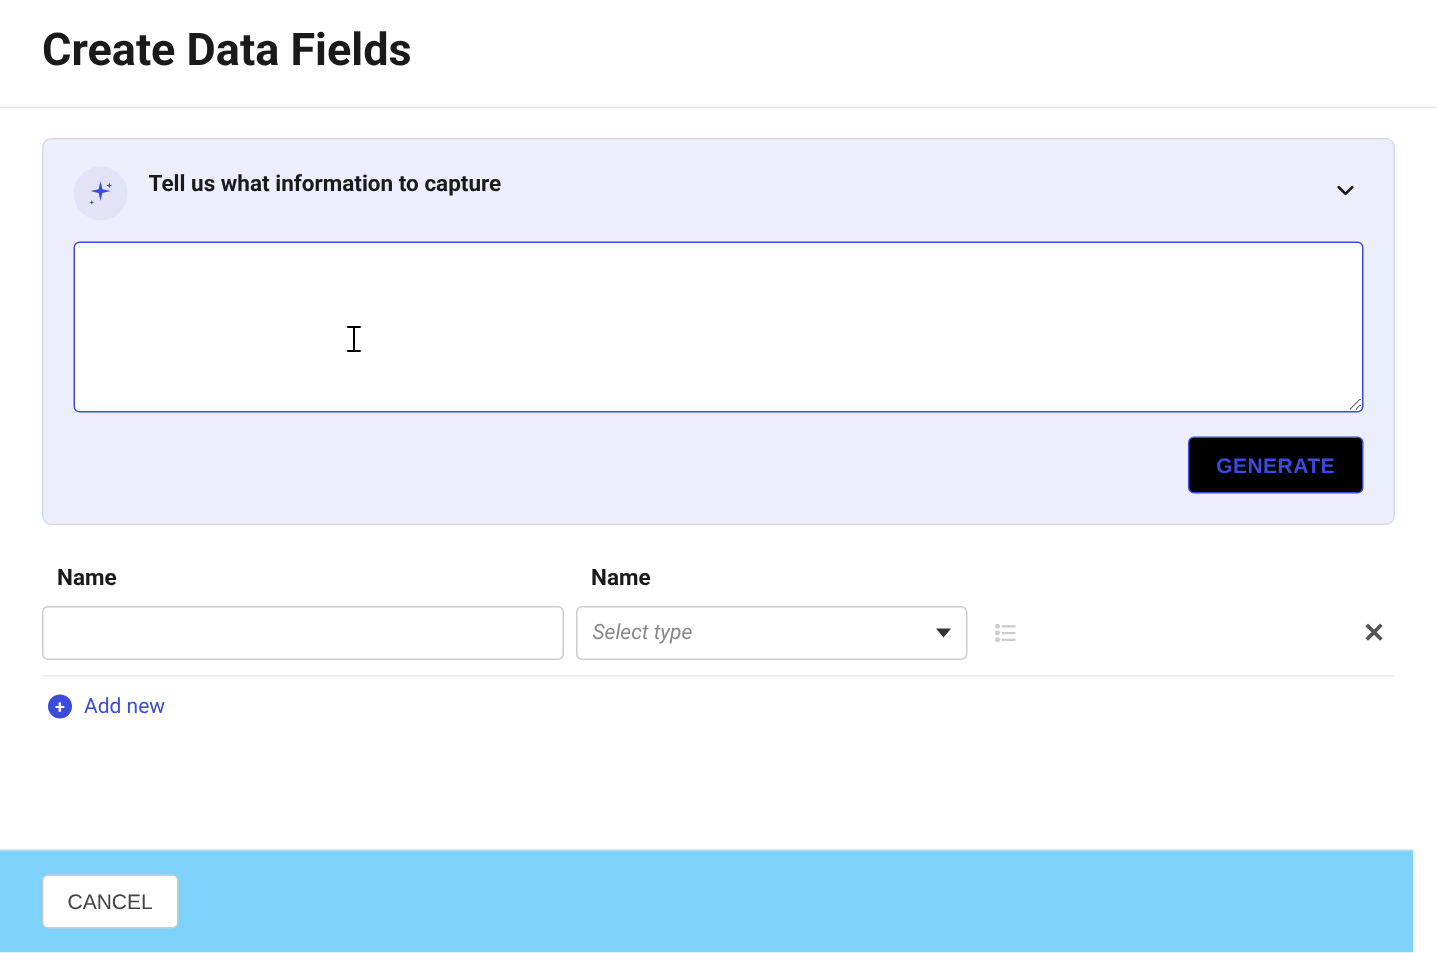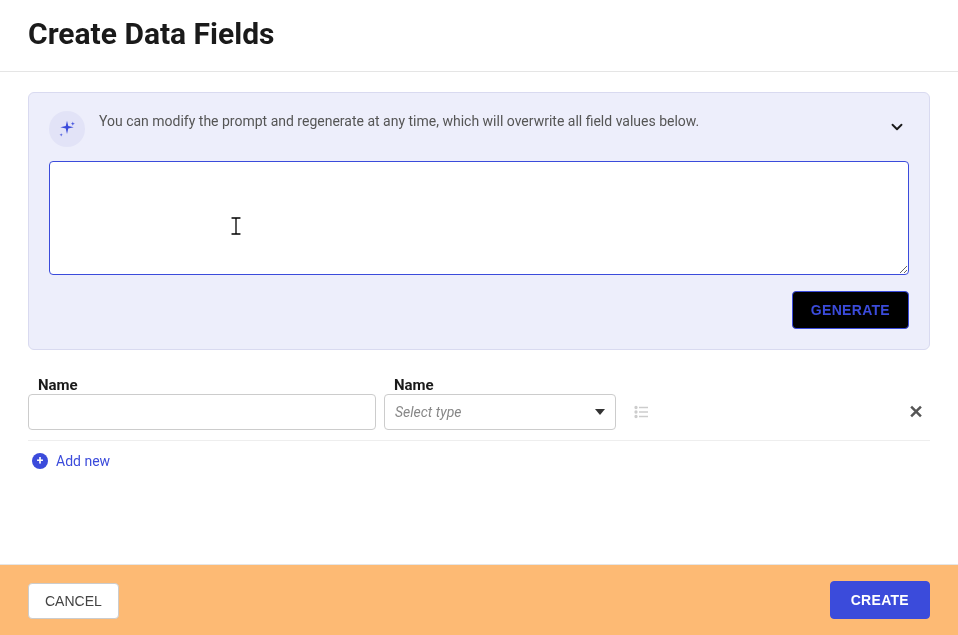--- a/index.html
+++ b/index.html
@@ -112,20 +112,21 @@
       padding: 10px 18px;
       border-radius: 4px;
       cursor: pointer;
       letter-spacing: 0.3px;
     }
     .fields-section {
       margin-top: 26px;
     }
     .fields-header {
       display: flex;
+      margin-bottom: 10px;
     }
     .col-name-header {
       width: 356px;
       font-size: 15px;
       font-weight: 700;
       color: #1a1a1a;
       padding-left: 10px;
     }
     .col-type-header {
       font-size: 15px;
@@ -143,21 +144,21 @@
     .name-input {
       width: 348px;
       height: 36px;
       border: 1px solid #ccc;
       border-radius: 4px;
       padding: 0 10px;
       font-size: 14px;
       font-family: inherit;
     }
     .type-select {
-      width: 232px;
+      width: 261px;
       height: 36px;
       border: 1px solid #ccc;
       border-radius: 4px;
       padding: 0 10px;
       display: flex;
       align-items: center;
       justify-content: space-between;
       cursor: pointer;
       background: #fff;
     }
@@ -223,27 +224,27 @@
       align-items: center;
       justify-content: center;
       font-size: 12px;
       font-weight: 700;
       line-height: 1;
     }
     .footer {
       position: absolute;
       bottom: 0;
       left: 0;
-      right: 0;
+      right: 16px;
       border-top: 1px solid #e5e5e5;
       padding: 16px 28px;
       display: flex;
       justify-content: space-between;
-      align-items: flex-end;
-      background: #fdba74;
+      align-items: flex-start;
+      background: #7dd3fc;
     }
     .cancel-btn {
       background: #fff;
       border: 1px solid #ccc;
       color: #444;
       font-size: 14px;
       padding: 9px 16px;
       border-radius: 4px;
       cursor: pointer;
     }
@@ -279,21 +280,21 @@
   <div class="prompt-panel">
     <div class="prompt-header">
       <div class="sparkle-circle">
         <svg viewBox="0 0 24 24" fill="none" stroke="#3b4bdb" stroke-width="1.5">
           <path d="M12 2 L13.5 8.5 L20 10 L13.5 11.5 L12 18 L10.5 11.5 L4 10 L10.5 8.5 Z" fill="#3b4bdb" stroke="none"></path>
           <path d="M19 3 L19.6 5 L21.5 5.6 L19.6 6.2 L19 8 L18.4 6.2 L16.5 5.6 L18.4 5 Z" fill="#3b4bdb" stroke="none"></path>
           <path d="M5 17 L5.5 18.5 L7 19 L5.5 19.5 L5 21 L4.5 19.5 L3 19 L4.5 18.5 Z" fill="#3b4bdb" stroke="none"></path>
         </svg>
       </div>
       <div class="prompt-text-block">
-        <div class="prompt-subtitle">You can modify the prompt and regenerate at any time, which will overwrite all field values below.</div>
+        <div class="prompt-title">Tell us what information to capture</div>
       </div>
       <button class="chevron-btn">
         <svg viewBox="0 0 24 24">
           <path d="M6 9 L12 15 L18 9" stroke="#1a1a1a" stroke-width="2.5" fill="none" stroke-linecap="round" stroke-linejoin="round"></path>
         </svg>
       </button>
     </div>
 
     <textarea class="prompt-textarea" style=""></textarea>
 
@@ -333,18 +334,17 @@
     <div class="add-new-row">
       <span class="add-icon-circle">+</span>
       <span>Add new</span>
     </div>
   </div>
 
 </div>
 
 <div class="footer">
   <button class="cancel-btn">CANCEL</button>
-  <button class="create-btn">CREATE</button>
 </div>
 
 <svg class="cursor-beam" viewBox="0 0 14 18">
   <path d="M3 1 L7 1 M11 1 L7 1 M7 1 L7 17 M3 17 L7 17 M11 17 L7 17" stroke="#000" stroke-width="1.3" fill="none" stroke-linecap="round"></path>
 </svg>
 
 </body></html>

